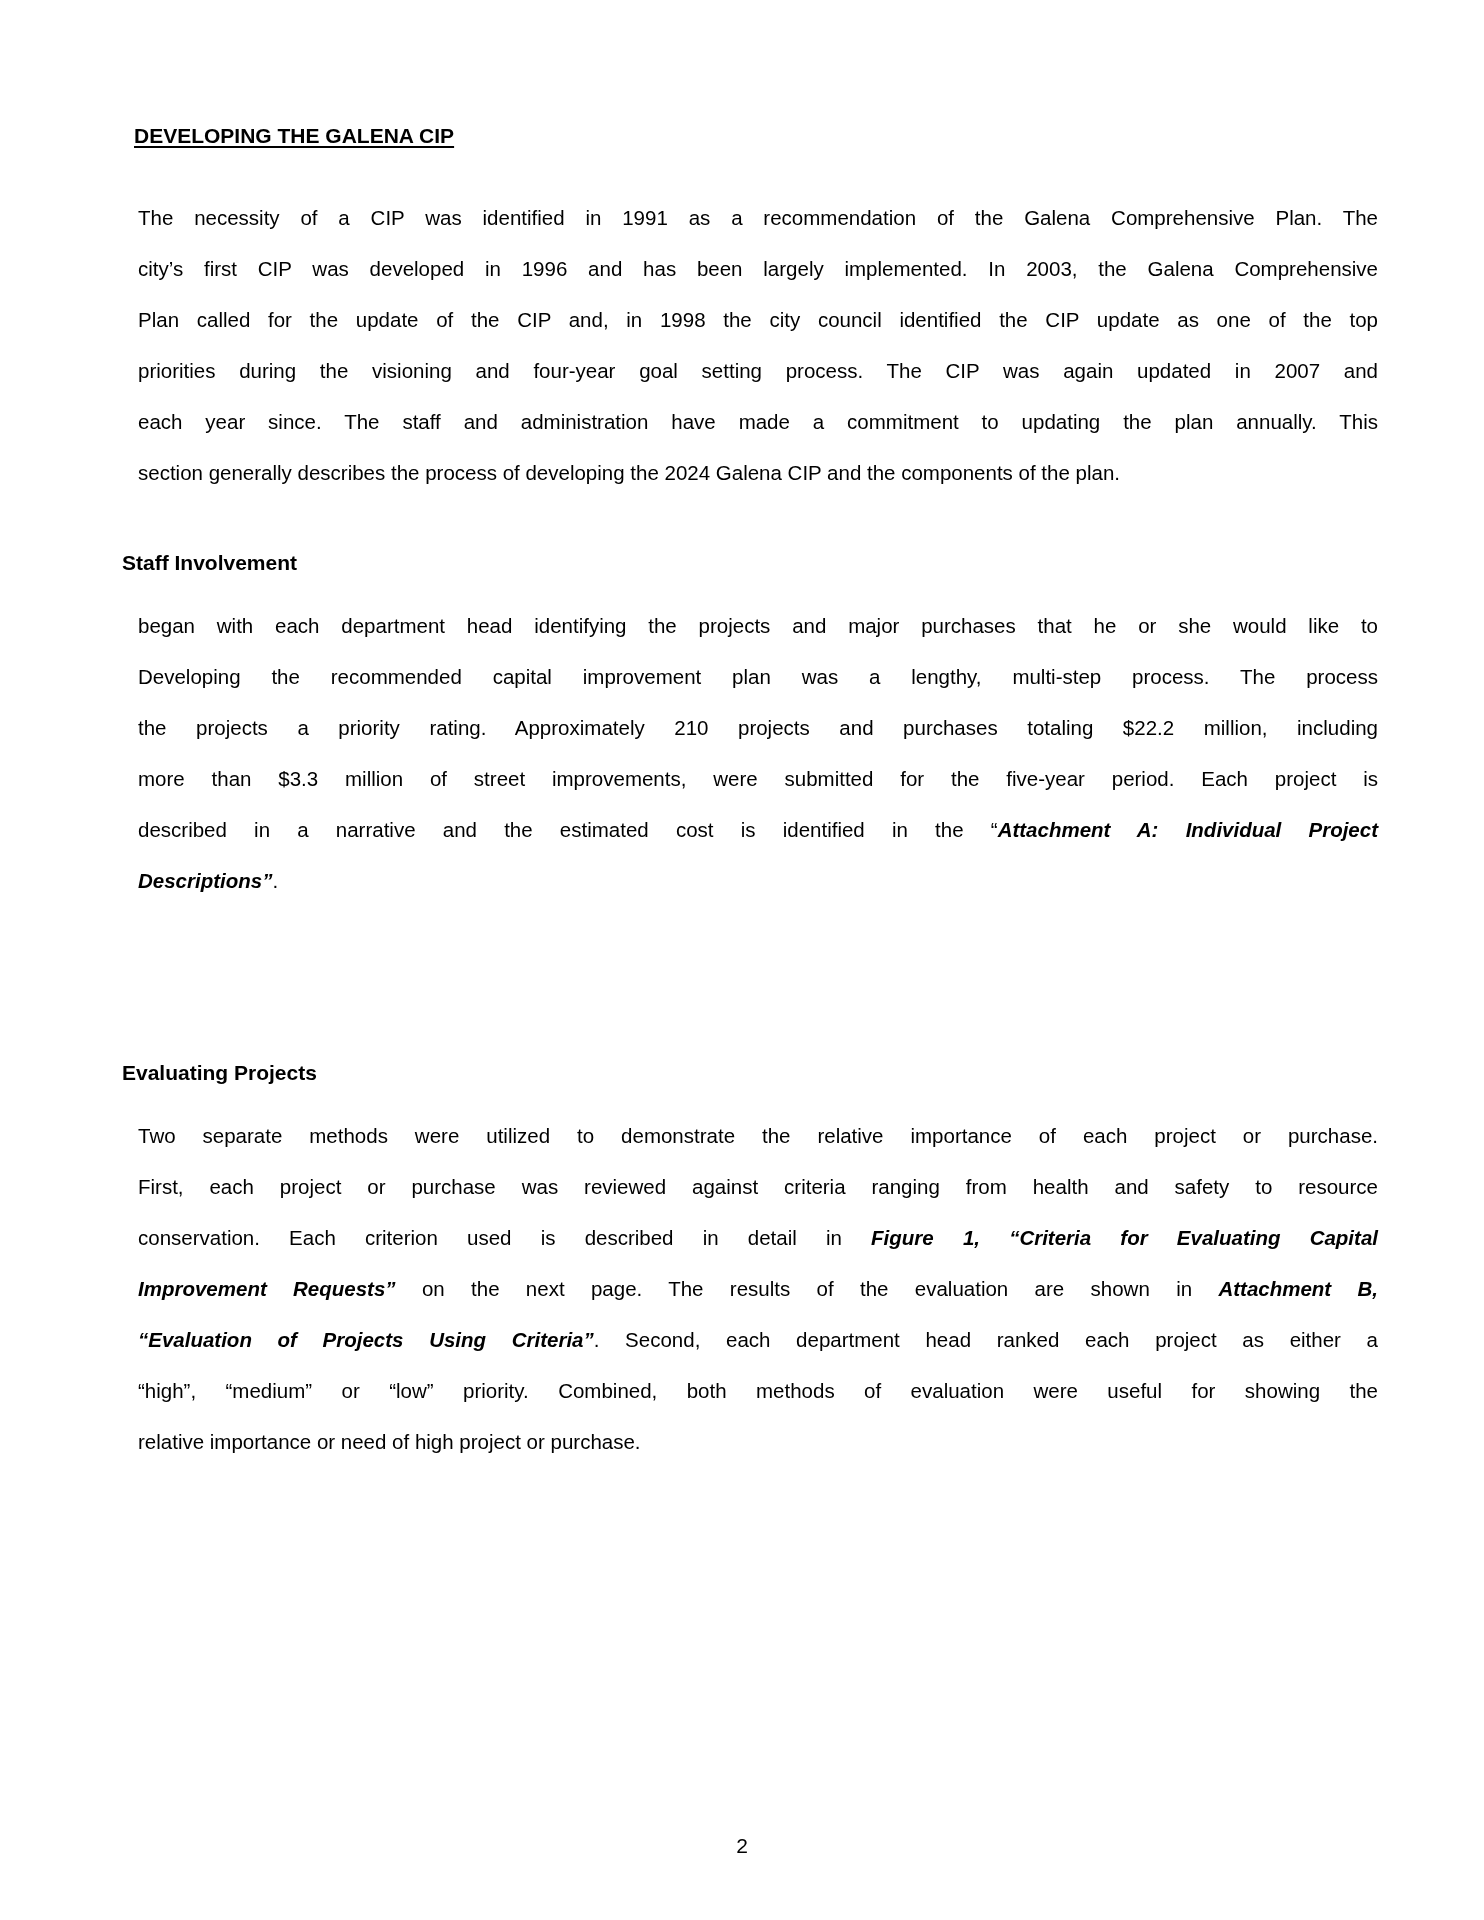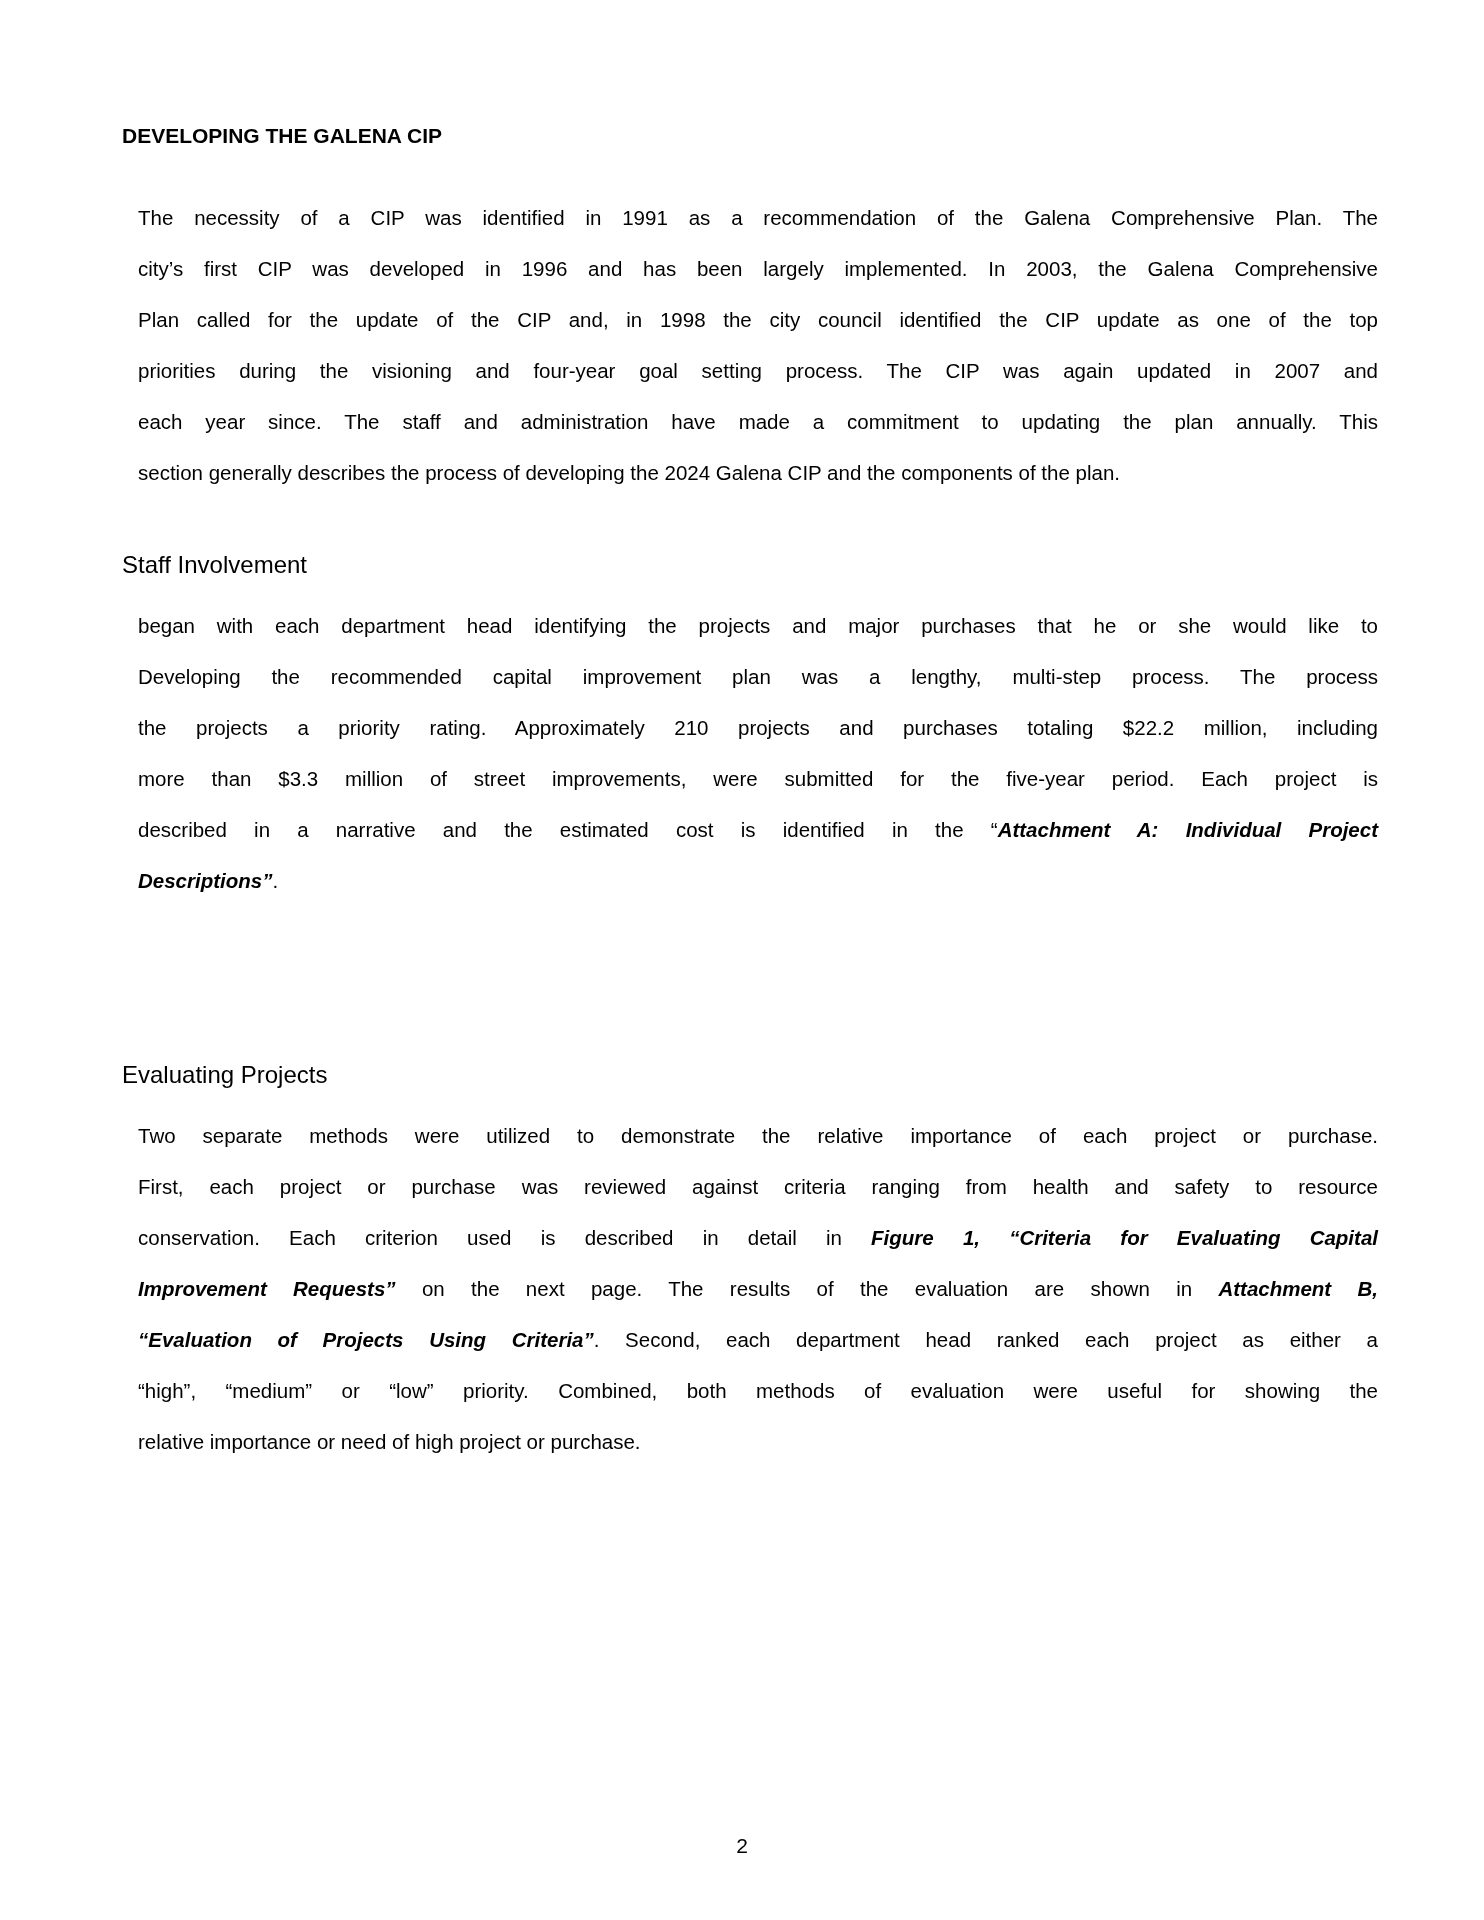--- a/index.html
+++ b/index.html
@@ -17,33 +17,34 @@
     }
     .page {
       position: absolute;
       left: 122px;
       top: 0;
       width: 1240px;
     }
     .heading-main {
       position: absolute;
       top: 124px;
-      left: 0;
+      left: 12px;
       font-size: 21px;
       font-weight: bold;
+      text-decoration: underline;
       text-underline-offset: 3px;
       text-decoration-thickness: 2px;
       margin: 0;
       white-space: nowrap;
     }
     .sub-heading {
       position: absolute;
       left: 0;
-      font-size: 24px;
-      font-weight: normal;
+      font-size: 21px;
+      font-weight: bold;
       margin: 0;
       white-space: nowrap;
     }
     .para {
       position: absolute;
       left: 0;
       width: 1240px;
       margin: 16px;
     }
     .line {

